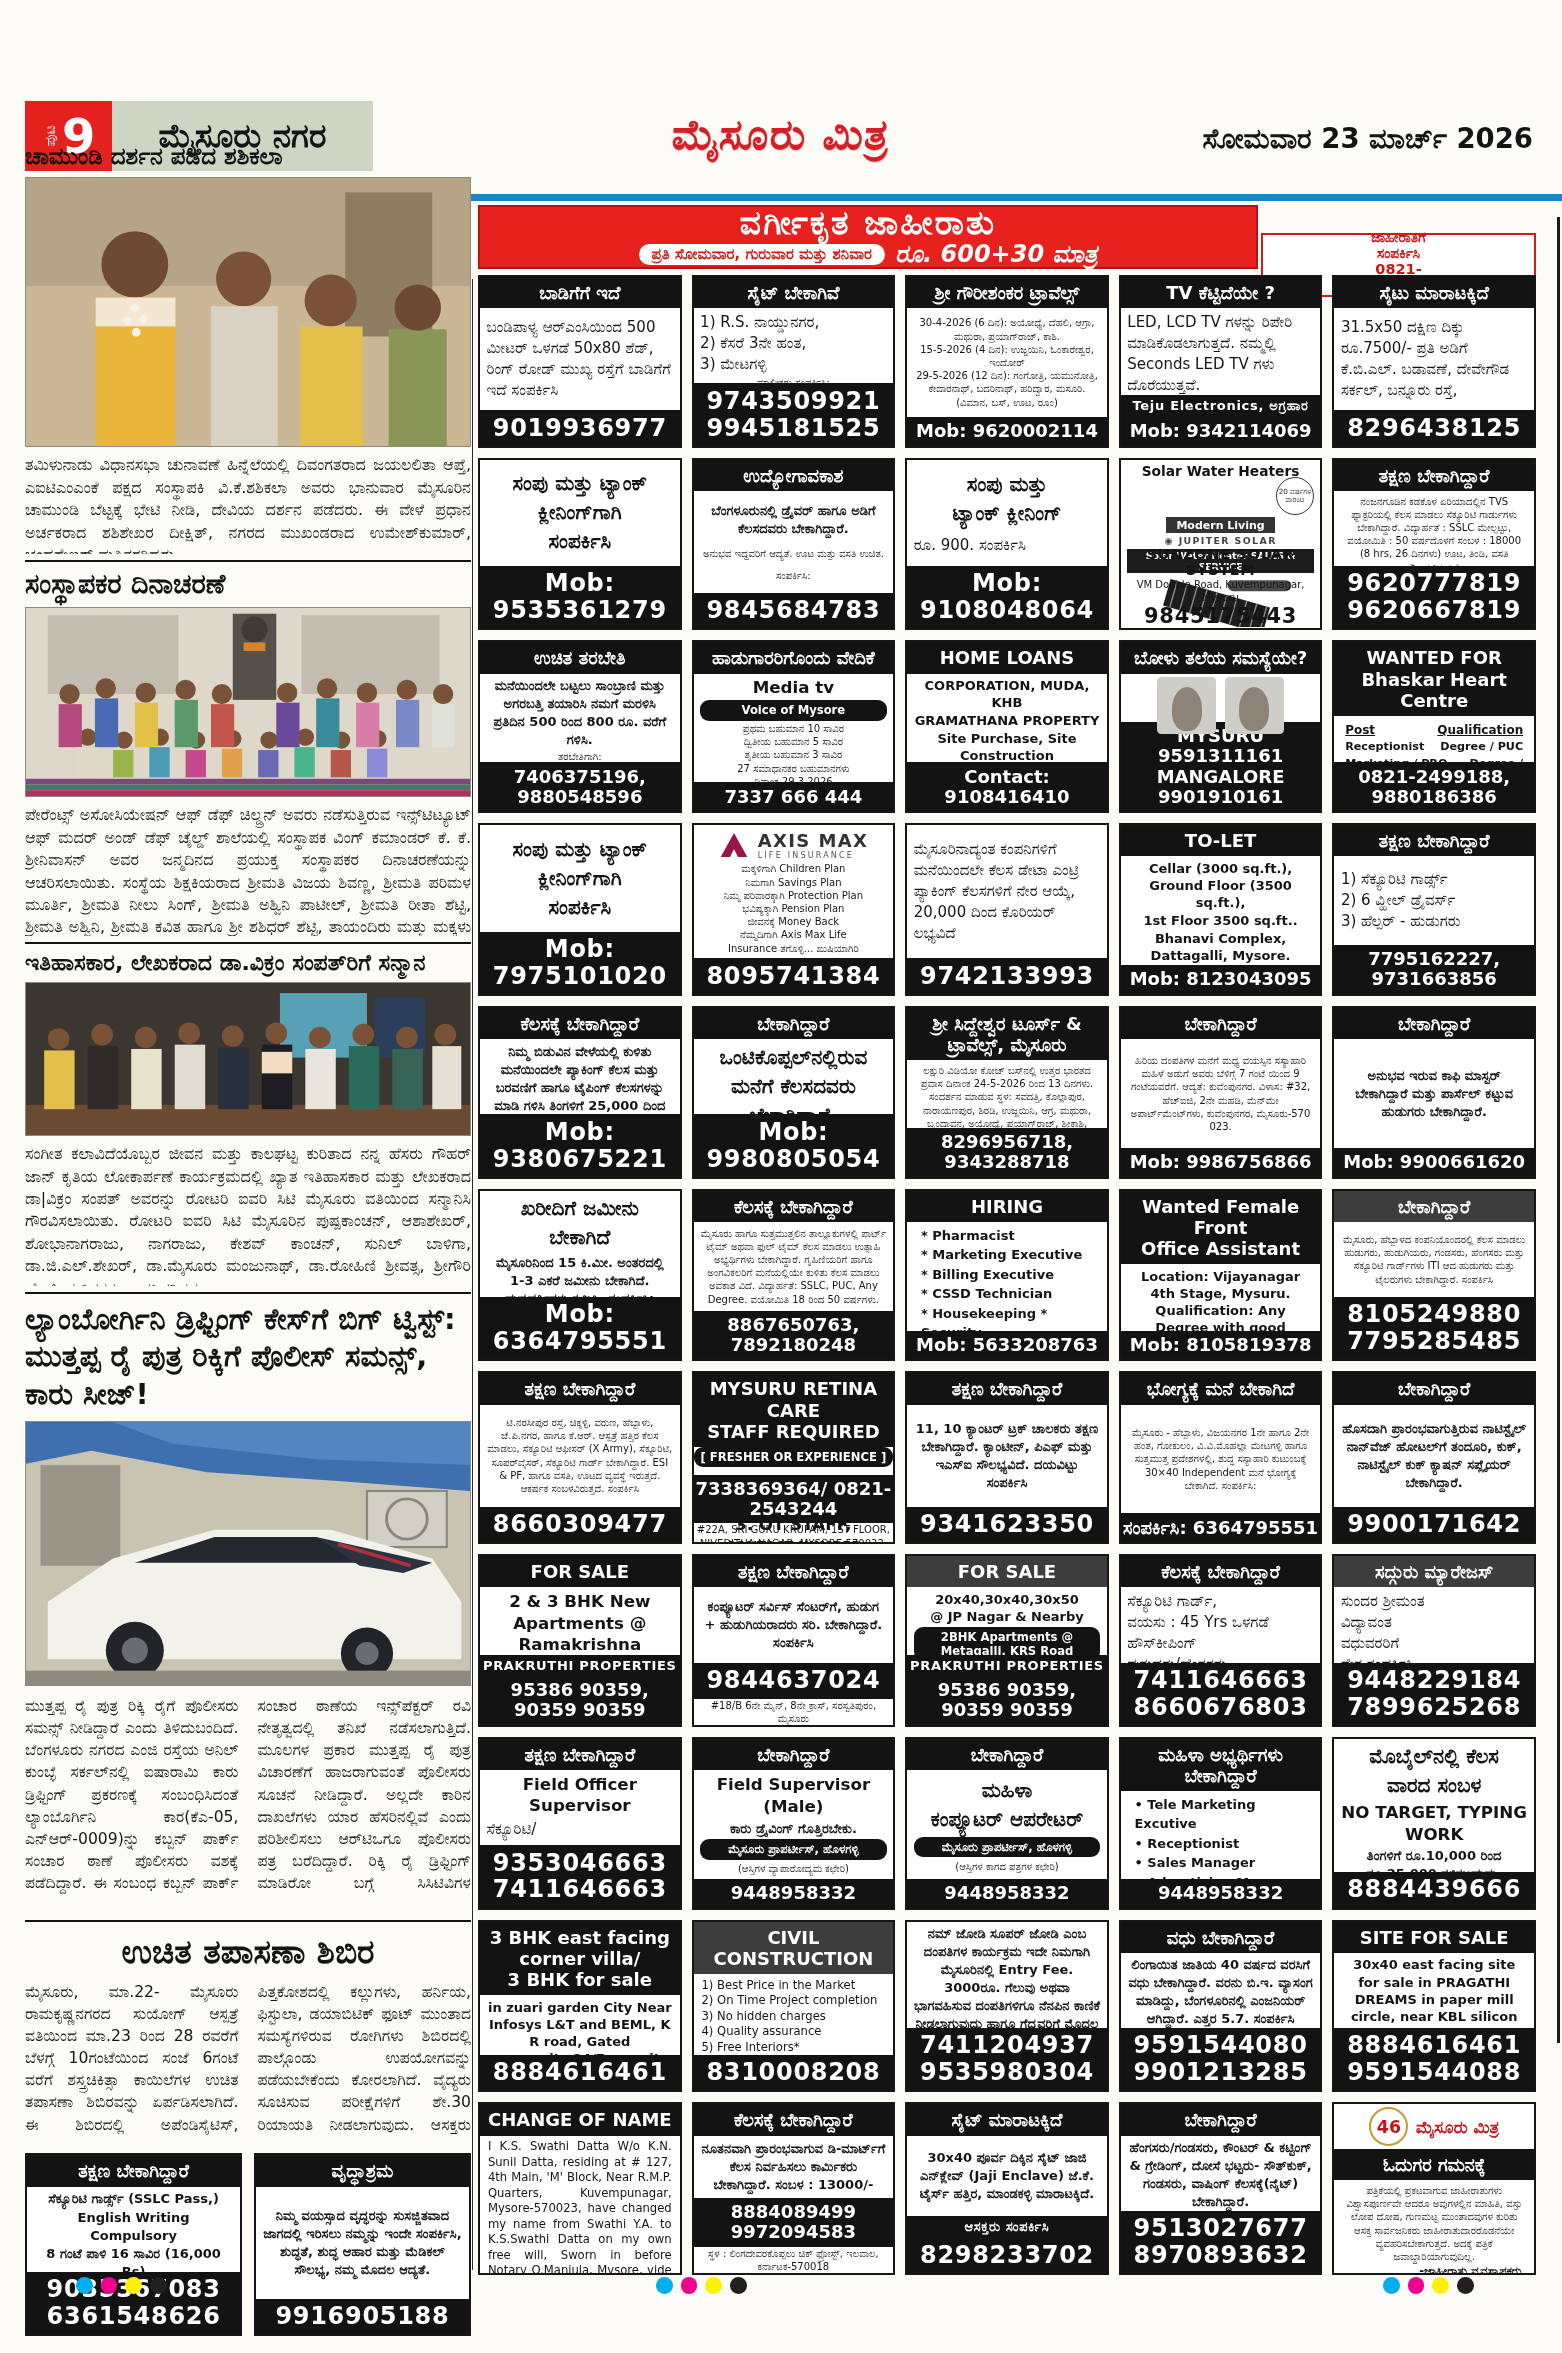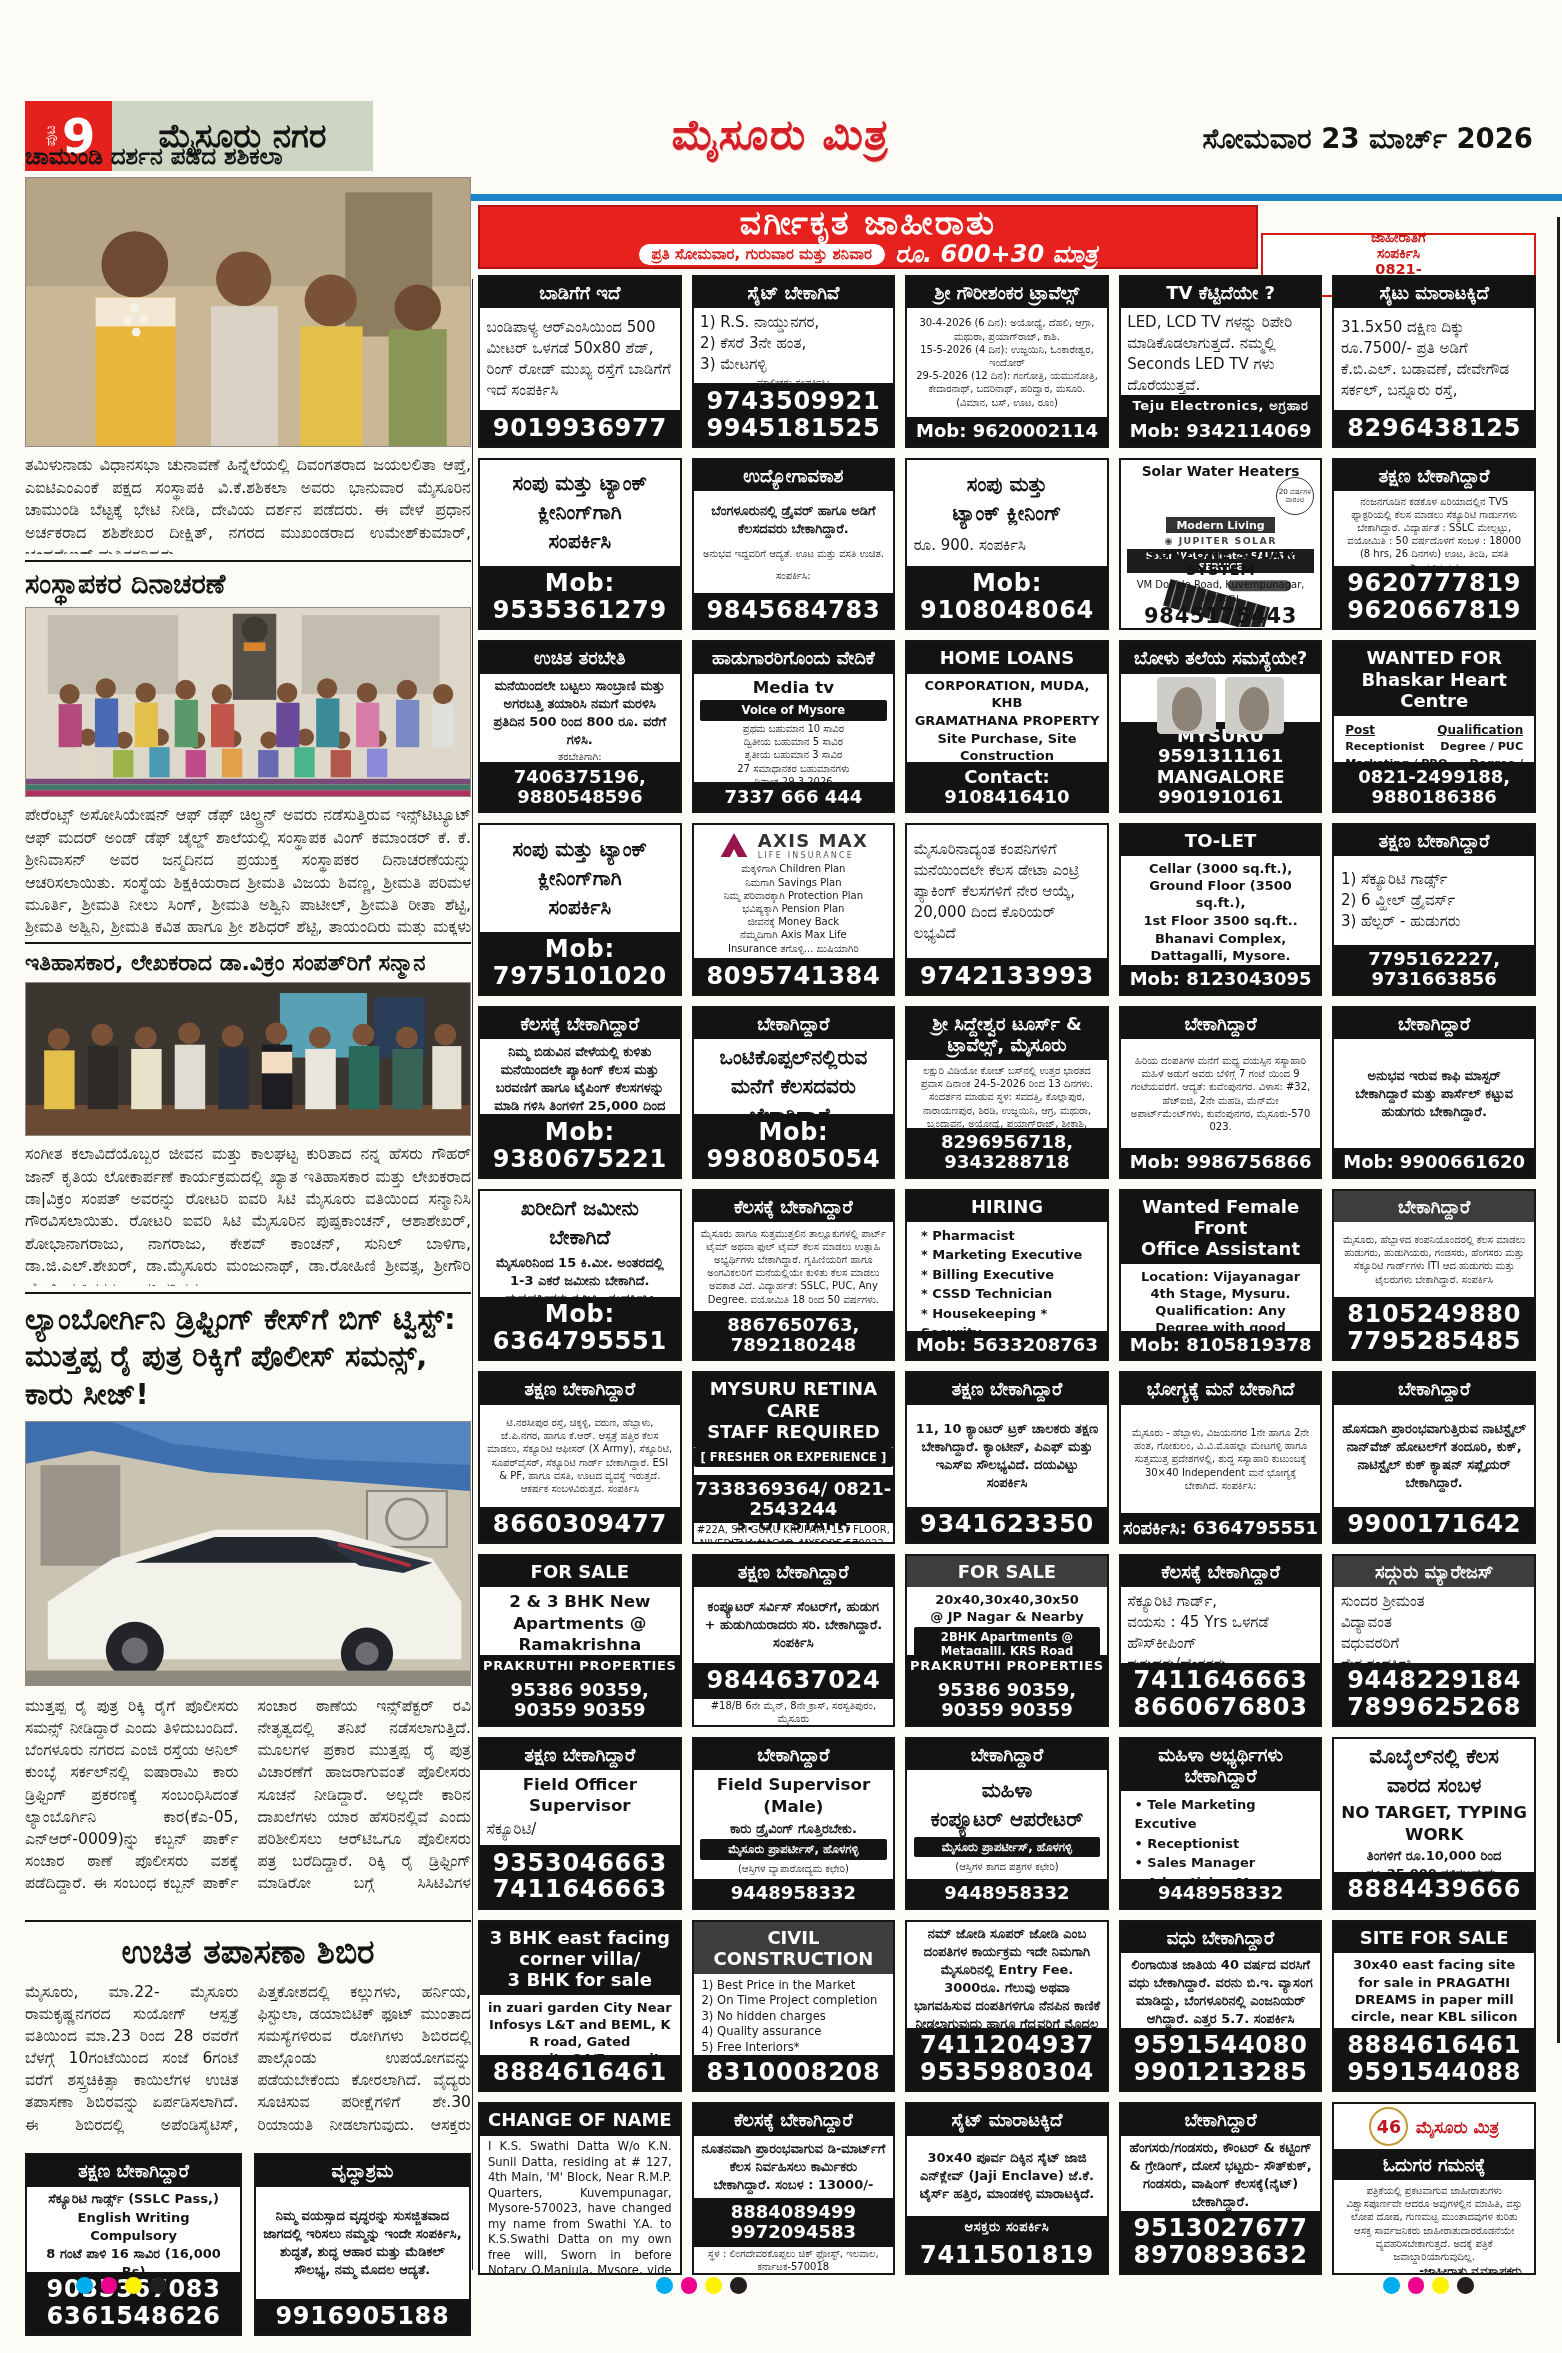--- a/index.html
+++ b/index.html
@@ -58,21 +58,21 @@
   .r-bar.gray{background:#3d3d3d;}
   .r-big{font-size:20px;font-weight:bold;text-align:center;line-height:1.45;}
   .r-md{font-size:15px;font-weight:normal;text-align:left;line-height:1.4;}
   .r-sm{font-size:13px;font-weight:600;text-align:center;line-height:1.38;}
   .r-xs{font-size:10px;text-align:center;line-height:1.32;}
   .r-en{font-size:16.7px;font-weight:bold;text-align:center;line-height:1.3;}
   .r-ens{font-size:13px;font-weight:bold;text-align:center;line-height:1.32;}
   .r-enl{font-size:11.6px;text-align:justify;line-height:1.34;padding:0 1.4px;}
   .r-list{font-size:13px;font-weight:bold;text-align:left;line-height:1.5;padding-left:7.2px;}
   .r-inv{background:#131313;color:#fff;font-size:11.6px;font-weight:bold;text-align:center;
-         border-radius:2px;padding:2.9px 4.3px;line-height:1.25;}
+         border-radius:9px;padding:2.9px 4.3px;line-height:1.25;}
   .r-ul{font-size:13.8px;font-weight:bold;text-align:center;text-decoration:underline;}
   .r-ph{background:#131313;color:#fff;font-size:24px;font-weight:bold;text-align:center;
         line-height:1.12;padding:4.3px 1.4px;letter-spacing:0.7px;}
   .r-ph2{font-size:18px;letter-spacing:0;}
   .r-phw{font-size:21px;font-weight:bold;text-align:center;letter-spacing:0.7px;}
   .r-brand{background:#131313;color:#fff;font-size:13px;font-weight:bold;text-align:center;padding:2.9px 1.4px;letter-spacing:0.7px;}
   .r-brandw{font-size:14.5px;font-weight:bold;text-align:center;letter-spacing:0.7px;}
   .r-sign{font-size:11.6px;font-weight:bold;text-align:right;padding-right:5.8px;}
 
   .adtbl{font-size:11.2px;line-height:1.5;padding:1.4px 4.3px;}
@@ -566,21 +566,21 @@
             <div class="row r-sm" data-interactable="false">ನಮ್ ಜೋಡಿ ಸೂಪರ್ ಜೋಡಿ ಎಂಬ ದಂಪತಿಗಳ ಕಾರ್ಯಕ್ರಮ ಇದೇ ನಿಮಗಾಗಿ ಮೈಸೂರಿನಲ್ಲಿ Entry Fee. 3000ರೂ. ಗೆಲುವು ಅಥವಾ ಭಾಗವಹಿಸುವ ದಂಪತಿಗಳಿಗೂ ನೆನಪಿನ ಕಾಣಿಕೆ ನೀಡಲಾಗುವುದು ಹಾಗೂ ಗೆದ್ದವರಿಗೆ ಮೊದಲ ದ್ವಿತೀಯ, ಆಕರ್ಷಕ ಬಹುಮಾನ ಕೂಡ ನೀಡಲಾಗುವುದು.. ಇಂದೇ ಕರೆ ಮಾಡಿ ನಿಮ್ಮ ಹೆಸರನ್ನು ನೋಂದಾಯಿಸಿಕೊಳ್ಳಿ</div>
           </div>
           <div class="row r-ph" data-interactable="false">7411204937<br>9535980304</div>
         </div>
         <div class="ad" data-interactable="false">
           <div class="row r-bar" data-interactable="false">ಸೈಟ್ ಮಾರಾಟಕ್ಕಿದೆ</div>
           <div class="ad-mid" data-interactable="false">
             <div class="row r-sm" data-interactable="false">30x40 ಪೂರ್ವ ದಿಕ್ಕಿನ ಸೈಟ್ ಜಾಜಿ ಎನ್‌ಕ್ಲೇವ್ (Jaji Enclave) ಜೆ.ಕೆ. ಟೈರ್ಸ್ ಹತ್ತಿರ, ಮಾಂಡಕಳ್ಳಿ ಮಾರಾಟಕ್ಕಿದೆ.</div>
           </div>
           <div class="row r-brand" data-interactable="false">ಆಸಕ್ತರು ಸಂಪರ್ಕಿಸಿ</div>
-          <div class="row r-ph" data-interactable="false">7411501819</div>
+          <div class="row r-ph" data-interactable="false">8298233702</div>
         </div>
       </div>
       <div class="ad-col" data-interactable="false">
         <div class="ad" data-interactable="false">
           <div class="row r-bar" data-interactable="false">TV ಕೆಟ್ಟಿದೆಯೇ ?</div>
           <div class="ad-mid" data-interactable="false">
             <div class="row r-md" data-interactable="false">LED, LCD TV ಗಳನ್ನು ರಿಪೇರಿ ಮಾಡಿಕೊಡಲಾಗುತ್ತದೆ. ನಮ್ಮಲ್ಲಿ Seconds LED TV ಗಳು ದೊರೆಯುತ್ತವೆ.</div>
           </div>
           <div class="row r-brand" data-interactable="false">Teju Electronics, ಅಗ್ರಹಾರ</div>
           <div class="row r-ph r-ph2" data-interactable="false">Mob: 9342114069</div>

